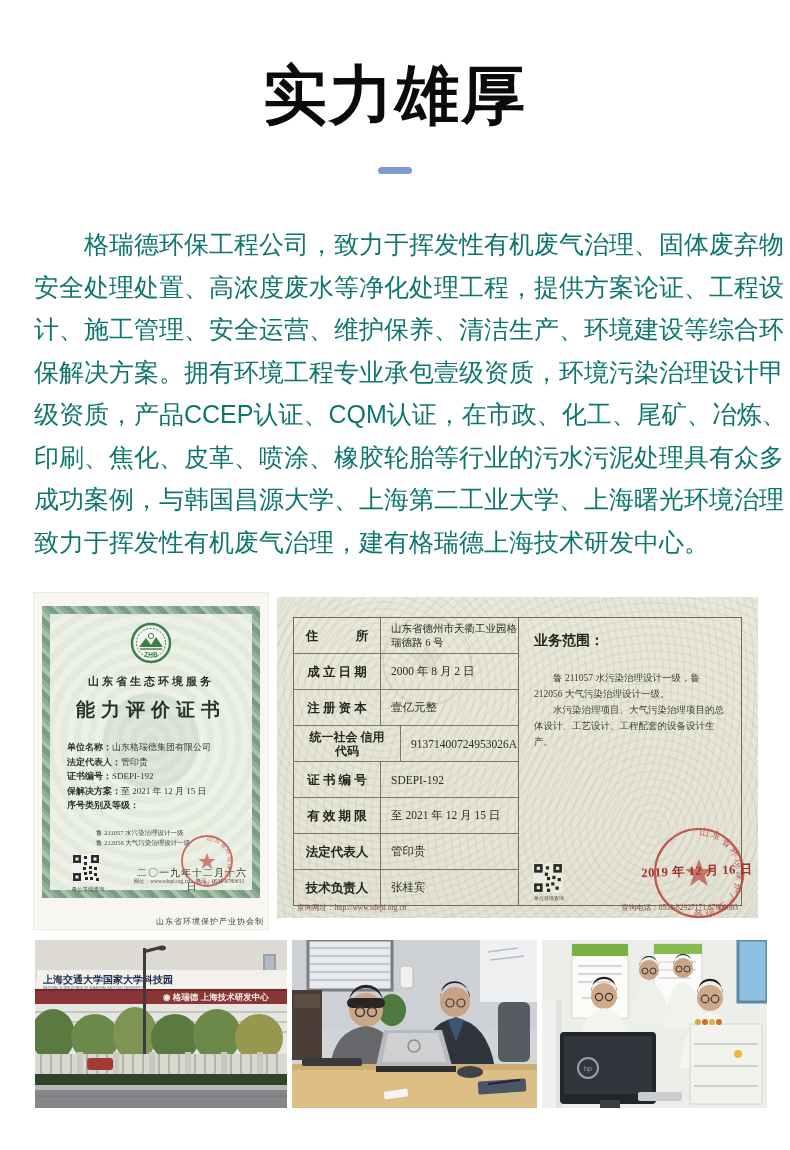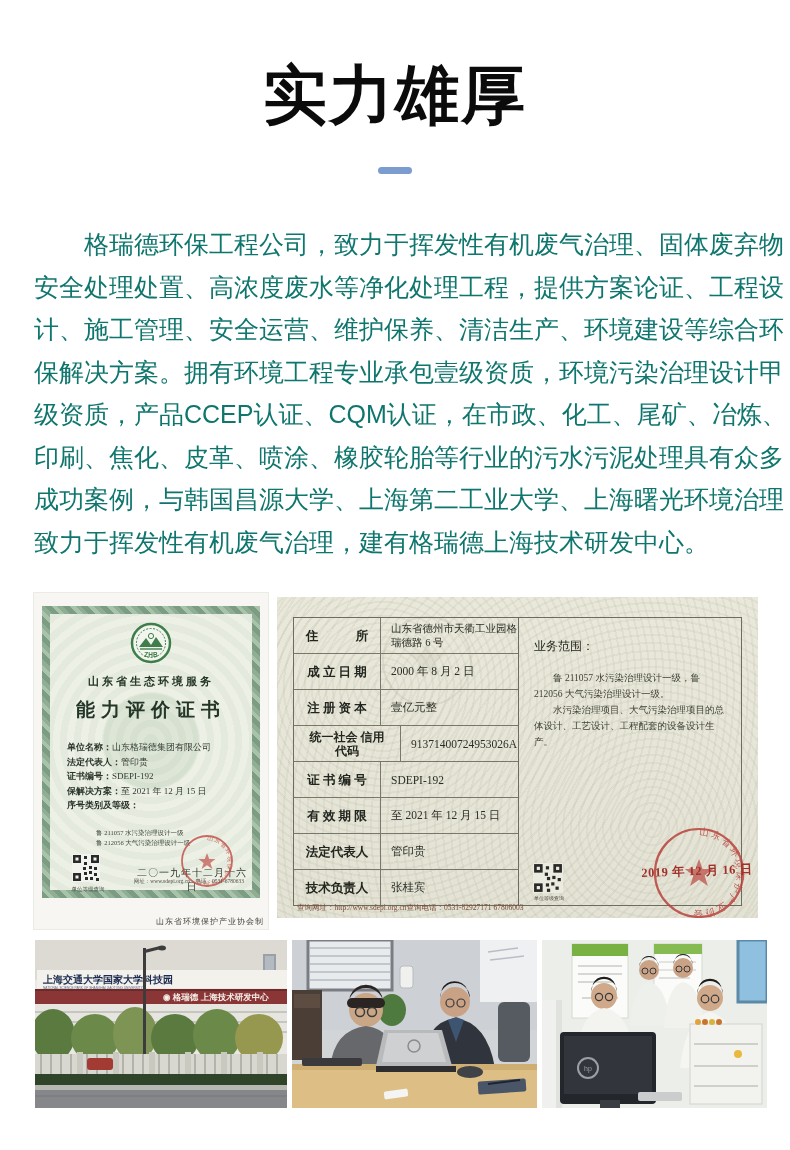--- a/index.html
+++ b/index.html
@@ -60,32 +60,32 @@
   .cr-table{position:absolute;left:0;top:0;width:224px;height:287px;display:flex;
     flex-direction:column;border-right:1px solid #6d6d5f;}
   .cr-row{flex:1;display:flex;align-items:center;border-bottom:1px solid #77776a;}
   .cr-row:last-child{border-bottom:none;}
   .cr-row .lab{width:86px;flex:none;display:flex;align-items:center;justify-content:center;
     align-self:stretch;border-right:1px solid #77776a;font-weight:700;font-size:12.5px;
     color:#22261f;text-align:center;line-height:14px;}
   .cr-row .lab.long{font-size:12px;padding:0 10px;}
   .cr-row .val{padding-left:10px;font-size:11.5px;color:#2a2e26;}
   .cr-row .val.small{font-size:10.5px;}
-  .cr-scope-title{position:absolute;left:240px;top:20px;font-size:12px;font-weight:400;color:#22261f;}
+  .cr-scope-title{position:absolute;left:240px;top:14px;font-size:14px;font-weight:700;color:#22261f;}
   .cr-scope-body{position:absolute;left:240px;top:52px;width:192px;font-size:9.5px;
     line-height:16px;color:#3c4035;}
   .cr-scope-body div{text-indent:2em;}
   .cr-qr{position:absolute;left:256px;top:266px;}
   .cr-qr-cap{position:absolute;left:250px;top:298px;width:44px;text-align:center;
     font-size:5px;color:#4a4a40;}
   .cr-stamp{position:absolute;left:372px;top:226px;opacity:.85;}
   .cr-date{position:absolute;left:360px;top:266px;width:120px;text-align:center;
     font-size:12.5px;font-weight:700;color:#a2312b;transform:rotate(-2deg);letter-spacing:.5px;}
   .cr-footer{position:absolute;left:20px;bottom:5px;width:441px;display:flex;
-    font-size:7.5px;color:#7a4a38;}
+    justify-content:space-between;font-size:7.5px;color:#7a4a38;}
   .cr-watermark{position:absolute;left:100px;top:14px;opacity:.5;}
 
   
   .photos{position:absolute;left:35px;top:940px;display:flex;gap:5px;}
   .photo{height:168px;overflow:hidden;background:#ddd;}
   .photo svg{display:block;}
 </style>
 </head>
 <body>
 

